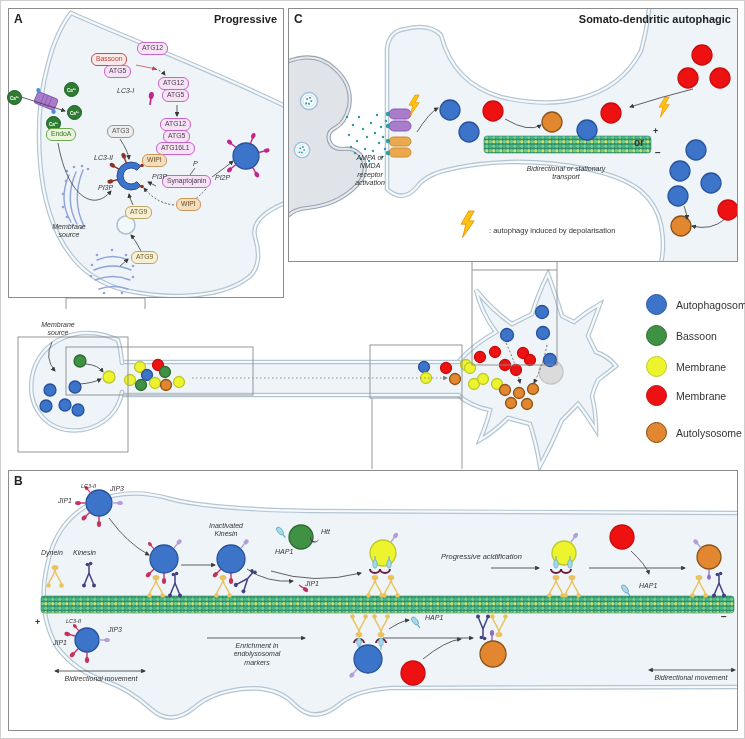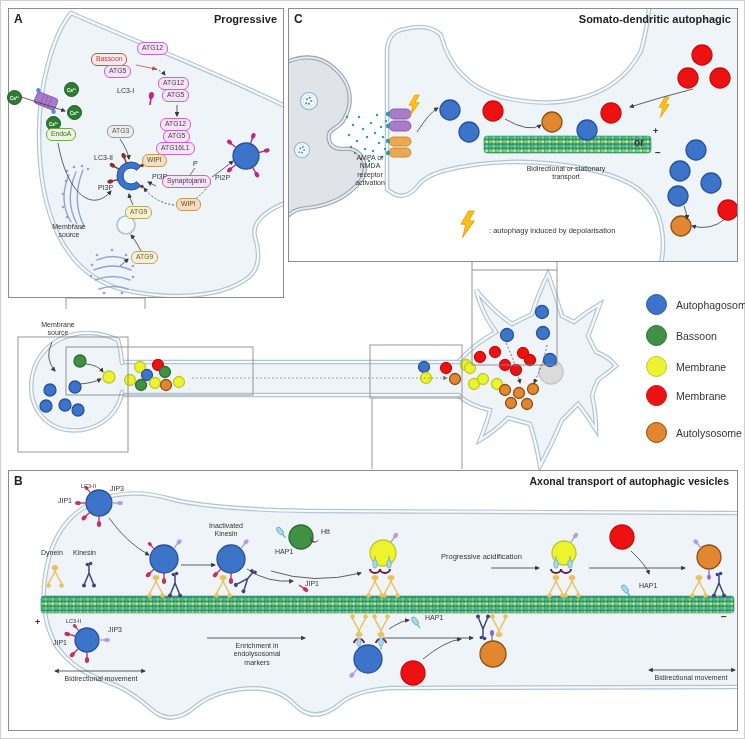--- a/index.html
+++ b/index.html
@@ -7,21 +7,21 @@
        font-family:"Liberation Sans",sans-serif;box-shadow:inset 0 0 0 1px #CFCFCF;overflow:hidden}
   .panel{position:absolute;background:#fff;border:1px solid #8C8C8C;box-sizing:border-box}
   #panelA{left:8px;top:8px;width:276px;height:290px}
   #panelC{left:288px;top:8px;width:450px;height:254px}
   #panelB{left:8px;top:470px;width:730px;height:261px}
   #mid{position:absolute;left:0;top:262px;width:745px;height:208px}
   svg.lay{position:absolute;left:0;top:0}
   .plet{position:absolute;left:5px;top:3px;font-weight:bold;font-size:12px;color:#222}
   .ptit{position:absolute;right:6px;top:4px;font-weight:bold;font-size:11px;color:#222}
   .ptit.sm{font-size:10.5px;right:8px}
-  .lbl{position:absolute;font-size:7px;color:#333;white-space:nowrap;line-height:1.2}
+  .lbl{position:absolute;font-style:italic;font-size:7px;color:#333;white-space:nowrap;line-height:1.2}
   .lbl.wrap{white-space:normal;text-align:center}
   .lbl.tiny{font-size:5.5px}
   .lbl.reg{font-style:normal}
   .lbl.bold{font-style:normal;font-weight:bold;font-size:9px}
   .lbl.bold.lg{font-size:10px}
   .lbl.md{font-size:7.5px}
   .pill{position:absolute;font-size:6.8px;line-height:1;padding:2px 4px;border-radius:6px;
         background:#F6E3F6;border:1px solid #C964C9;color:#4A3A4A;white-space:nowrap}
   .pill.red{background:#FBE9E9;border-color:#C0504D;color:#B5453C}
   .pill.tan{background:#F3DFC0;border-color:#C89858;color:#6B4A1A}
@@ -558,21 +558,20 @@
       <path class="arw" d="M622,80 Q637,94 640,103"></path>
       <path class="arw" d="M198,167 L296,167"></path>
       <path class="arw" d="M374,167 L464,167"></path>
       <path class="arw" d="M414,188 Q436,170 452,168"></path>
       <path class="arw" d="M380,158 Q392,150 400,149"></path>
       <path class="arw2" d="M46,200 L136,200"></path>
       <path class="arw2" d="M640,199 L726,199"></path>
     </g>
   </svg>
   <div class="plet">B</div>
-  <div class="ptit sm">Axonal transport of autophagic vesicles</div>
   <div class="lbl" style="left:49px;top:26px">JIP1</div>
   <div class="lbl tiny" style="left:72px;top:12px">LC3-II</div>
   <div class="lbl" style="left:101px;top:14px">JIP3</div>
   <div class="lbl" style="left:32px;top:78px">Dynein</div>
   <div class="lbl" style="left:64px;top:78px">Kinesin</div>
   <div class="lbl wrap" style="left:190px;top:51px;width:54px">Inactivated Kinesin</div>
   <div class="lbl" style="left:296px;top:109px">JIP1</div>
   <div class="lbl" style="left:266px;top:77px">HAP1</div>
   <div class="lbl" style="left:312px;top:57px">Htt</div>
   <div class="lbl md" style="left:432px;top:81px">Progressive acidification</div>

